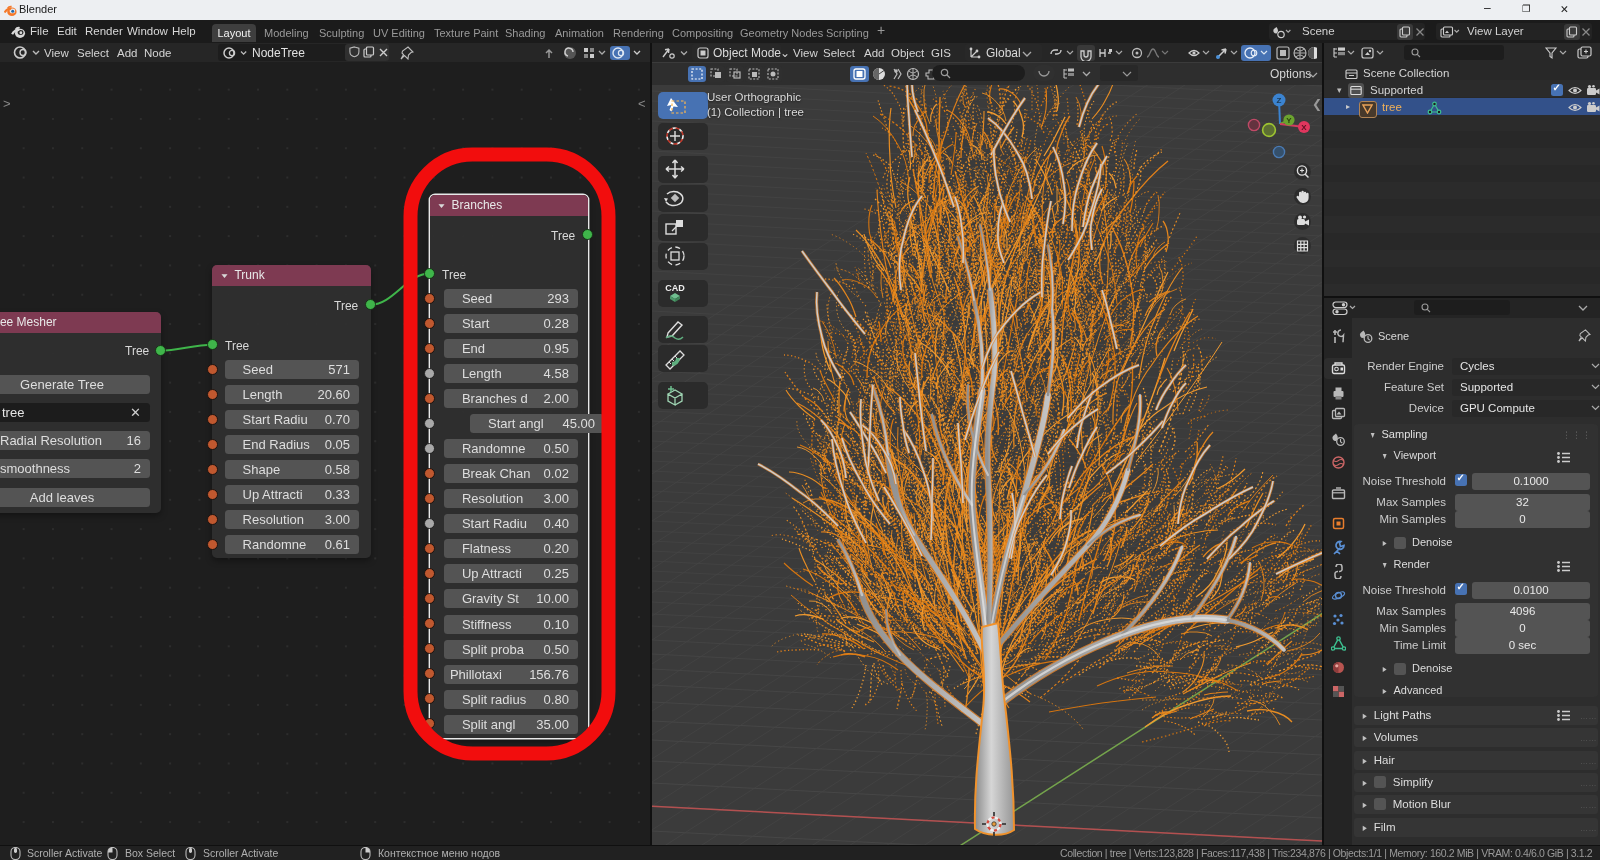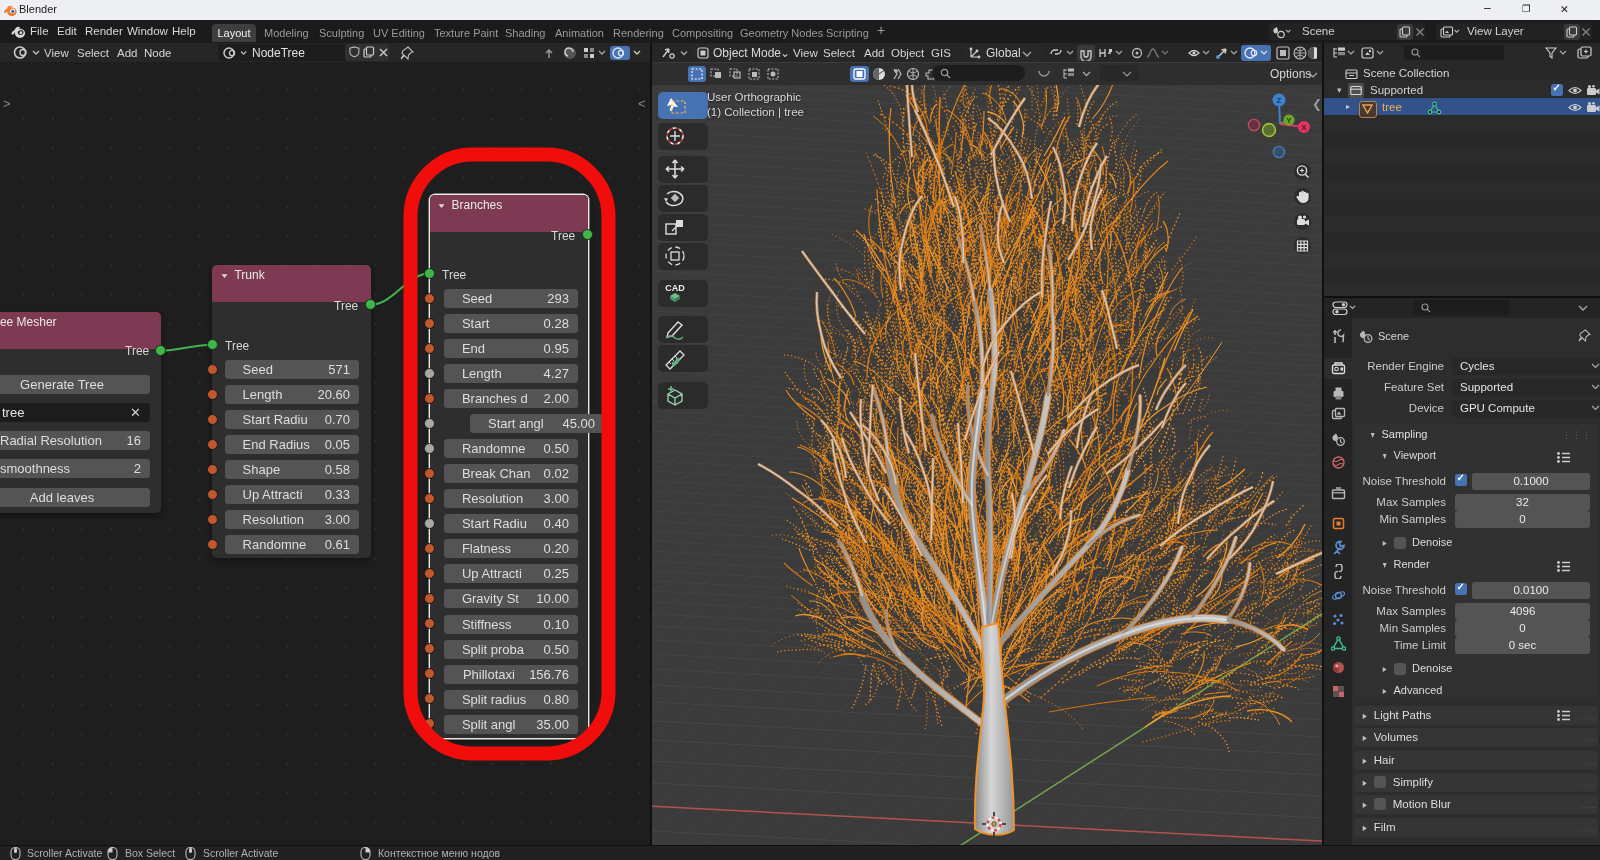--- a/index.html
+++ b/index.html
@@ -19,21 +19,21 @@
   .idwidget{position:absolute;top:3px;height:17px;background:#232323;border-radius:3px;color:#cfcfcf;}
   .hmenu{position:absolute;top:4px;color:#d4d4d4;font-size:11.5px;}
   .chev{display:inline-block;transform:scale(1,.62);color:#d8d8d8;font-size:12px;}
   
   #nodeed{left:0;top:43px;width:650px;height:802px;background:#1e1e1e;}
   #nodehdr{position:absolute;left:0;top:0;width:650px;height:19px;background:#262626;}
   #nodecanvas{position:absolute;left:0;top:20px;width:650px;height:782px;overflow:hidden;
      background-image:radial-gradient(circle,#2d2d2d 1.1px,transparent 1.3px);
      background-size:29.3px 29.3px;background-position:9px 12px;}
   .bnode{position:absolute;background:#2f2f2fee;border-radius:5px;box-shadow:0 3px 6px rgba(0,0,0,.35);}
-  .bnode .nhdr{position:absolute;left:0;top:0;right:0;height:37px;background:#7e3a52;border-radius:5px 5px 0 0;
+  .bnode .nhdr{position:absolute;left:0;top:0;right:0;height:21px;background:#7e3a52;border-radius:5px 5px 0 0;
       color:#e8e8e8;font-size:12px;line-height:21px;}
   .nrow{position:absolute;height:19px;background:#545454;border-radius:3.5px;color:#dedede;
       font-size:13px;line-height:19px;}
   .nrow .val{position:absolute;right:9px;top:0;}
   .nrow .lbl{position:absolute;left:18px;top:0;}
   .sock{position:absolute;width:9px;height:9px;border-radius:50%;border:1.2px solid #1c1310;}
   .sock.or{background:#c0582f;}
   .sock.gr{background:#a8a8a8;border-color:#222;}
   .sock.green{background:#3fb54a;border-color:#173317;}
   .slabel{position:absolute;color:#d8d8d8;font-size:12px;}
@@ -271,21 +271,21 @@
           <span class="val">0.28</span>
         </div>
         <span class="sock or" style="left:423.8px;top:254.84000000000003px;"></span>
         <div class="nrow" style="left:443.9px;top:276.08px;width:134px;">
           <span class="lbl" style="left:18px;">End</span>
           <span class="val">0.95</span>
         </div>
         <span class="sock or" style="left:423.8px;top:279.88px;"></span>
         <div class="nrow" style="left:443.9px;top:301.12px;width:134px;">
           <span class="lbl" style="left:18px;">Length</span>
-          <span class="val">4.27</span>
+          <span class="val">4.58</span>
         </div>
         <span class="sock gr" style="left:423.8px;top:304.92px;"></span>
         <div class="nrow" style="left:443.9px;top:326.15999999999997px;width:134px;">
           <span class="lbl" style="left:18px;">Branches d</span>
           <span class="val">2.00</span>
         </div>
         <span class="sock or" style="left:423.8px;top:329.96px;"></span>
         <div class="nrow" style="left:470px;top:351.2px;width:134px;">
           <span class="lbl" style="left:18px;">Start angl</span>
           <span class="val">45.00</span>
@@ -330,21 +330,21 @@
           <span class="lbl" style="left:18px;">Stiffness</span>
           <span class="val">0.10</span>
         </div>
         <span class="sock or" style="left:423.8px;top:555.3199999999999px;"></span>
         <div class="nrow" style="left:443.9px;top:576.56px;width:134px;">
           <span class="lbl" style="left:18px;">Split proba</span>
           <span class="val">0.50</span>
         </div>
         <span class="sock or" style="left:423.8px;top:580.3599999999999px;"></span>
         <div class="nrow" style="left:443.9px;top:601.5999999999999px;width:134px;">
-          <span class="lbl" style="left:19px;">Phillotaxi</span>
+          <span class="lbl" style="left:6px;">Phillotaxi</span>
           <span class="val">156.76</span>
         </div>
         <span class="sock or" style="left:423.8px;top:605.3999999999999px;"></span>
         <div class="nrow" style="left:443.9px;top:626.64px;width:134px;">
           <span class="lbl" style="left:18px;">Split radius</span>
           <span class="val">0.80</span>
         </div>
         <span class="sock or" style="left:423.8px;top:630.4399999999999px;"></span>
         <div class="nrow" style="left:443.9px;top:651.6800000000001px;width:134px;">
           <span class="lbl" style="left:18px;">Split angl</span>
@@ -1266,14 +1266,15 @@
       <svg class="abs" style="left:185px;top:1px" width="11" height="13" viewBox="0 0 11 13">
         <rect x="1" y="0.5" width="9" height="12" rx="4.2" fill="none" stroke="#bbb" stroke-width="1.1"></rect>
         <rect x="4" y="1" width="3" height="5" rx="1.4" fill="#ccc"></rect>
       </svg>
       <span class="abs nofit" style="left:203px;top:1px;color:#b0b0b0;">Scroller Activate</span>
       <svg class="abs" style="left:360px;top:1px" width="11" height="13" viewBox="0 0 11 13">
         <rect x="1" y="0.5" width="9" height="12" rx="4.2" fill="none" stroke="#bbb" stroke-width="1.1"></rect>
         <path d="M10 5 a4.5 4.5 0 0 0 -4.5 -4.5 v5 h4.5 Z" fill="#ccc"></path>
       </svg>
       <span class="abs nofit" style="left:378px;top:1px;color:#b0b0b0;">Контекстное меню нодов</span>
+      <span class="abs nofit" style="left:1060px;top:1px;color:#9a9a9a;letter-spacing:-0.38px;">Collection | tree | Verts:123,828 | Faces:117,438 | Tris:234,876 | Objects:1/1 | Memory: 160.2 MiB | VRAM: 0.4/6.0 GiB | 3.1.2</span>
   </div>
 </div>
 
 </body></html>

